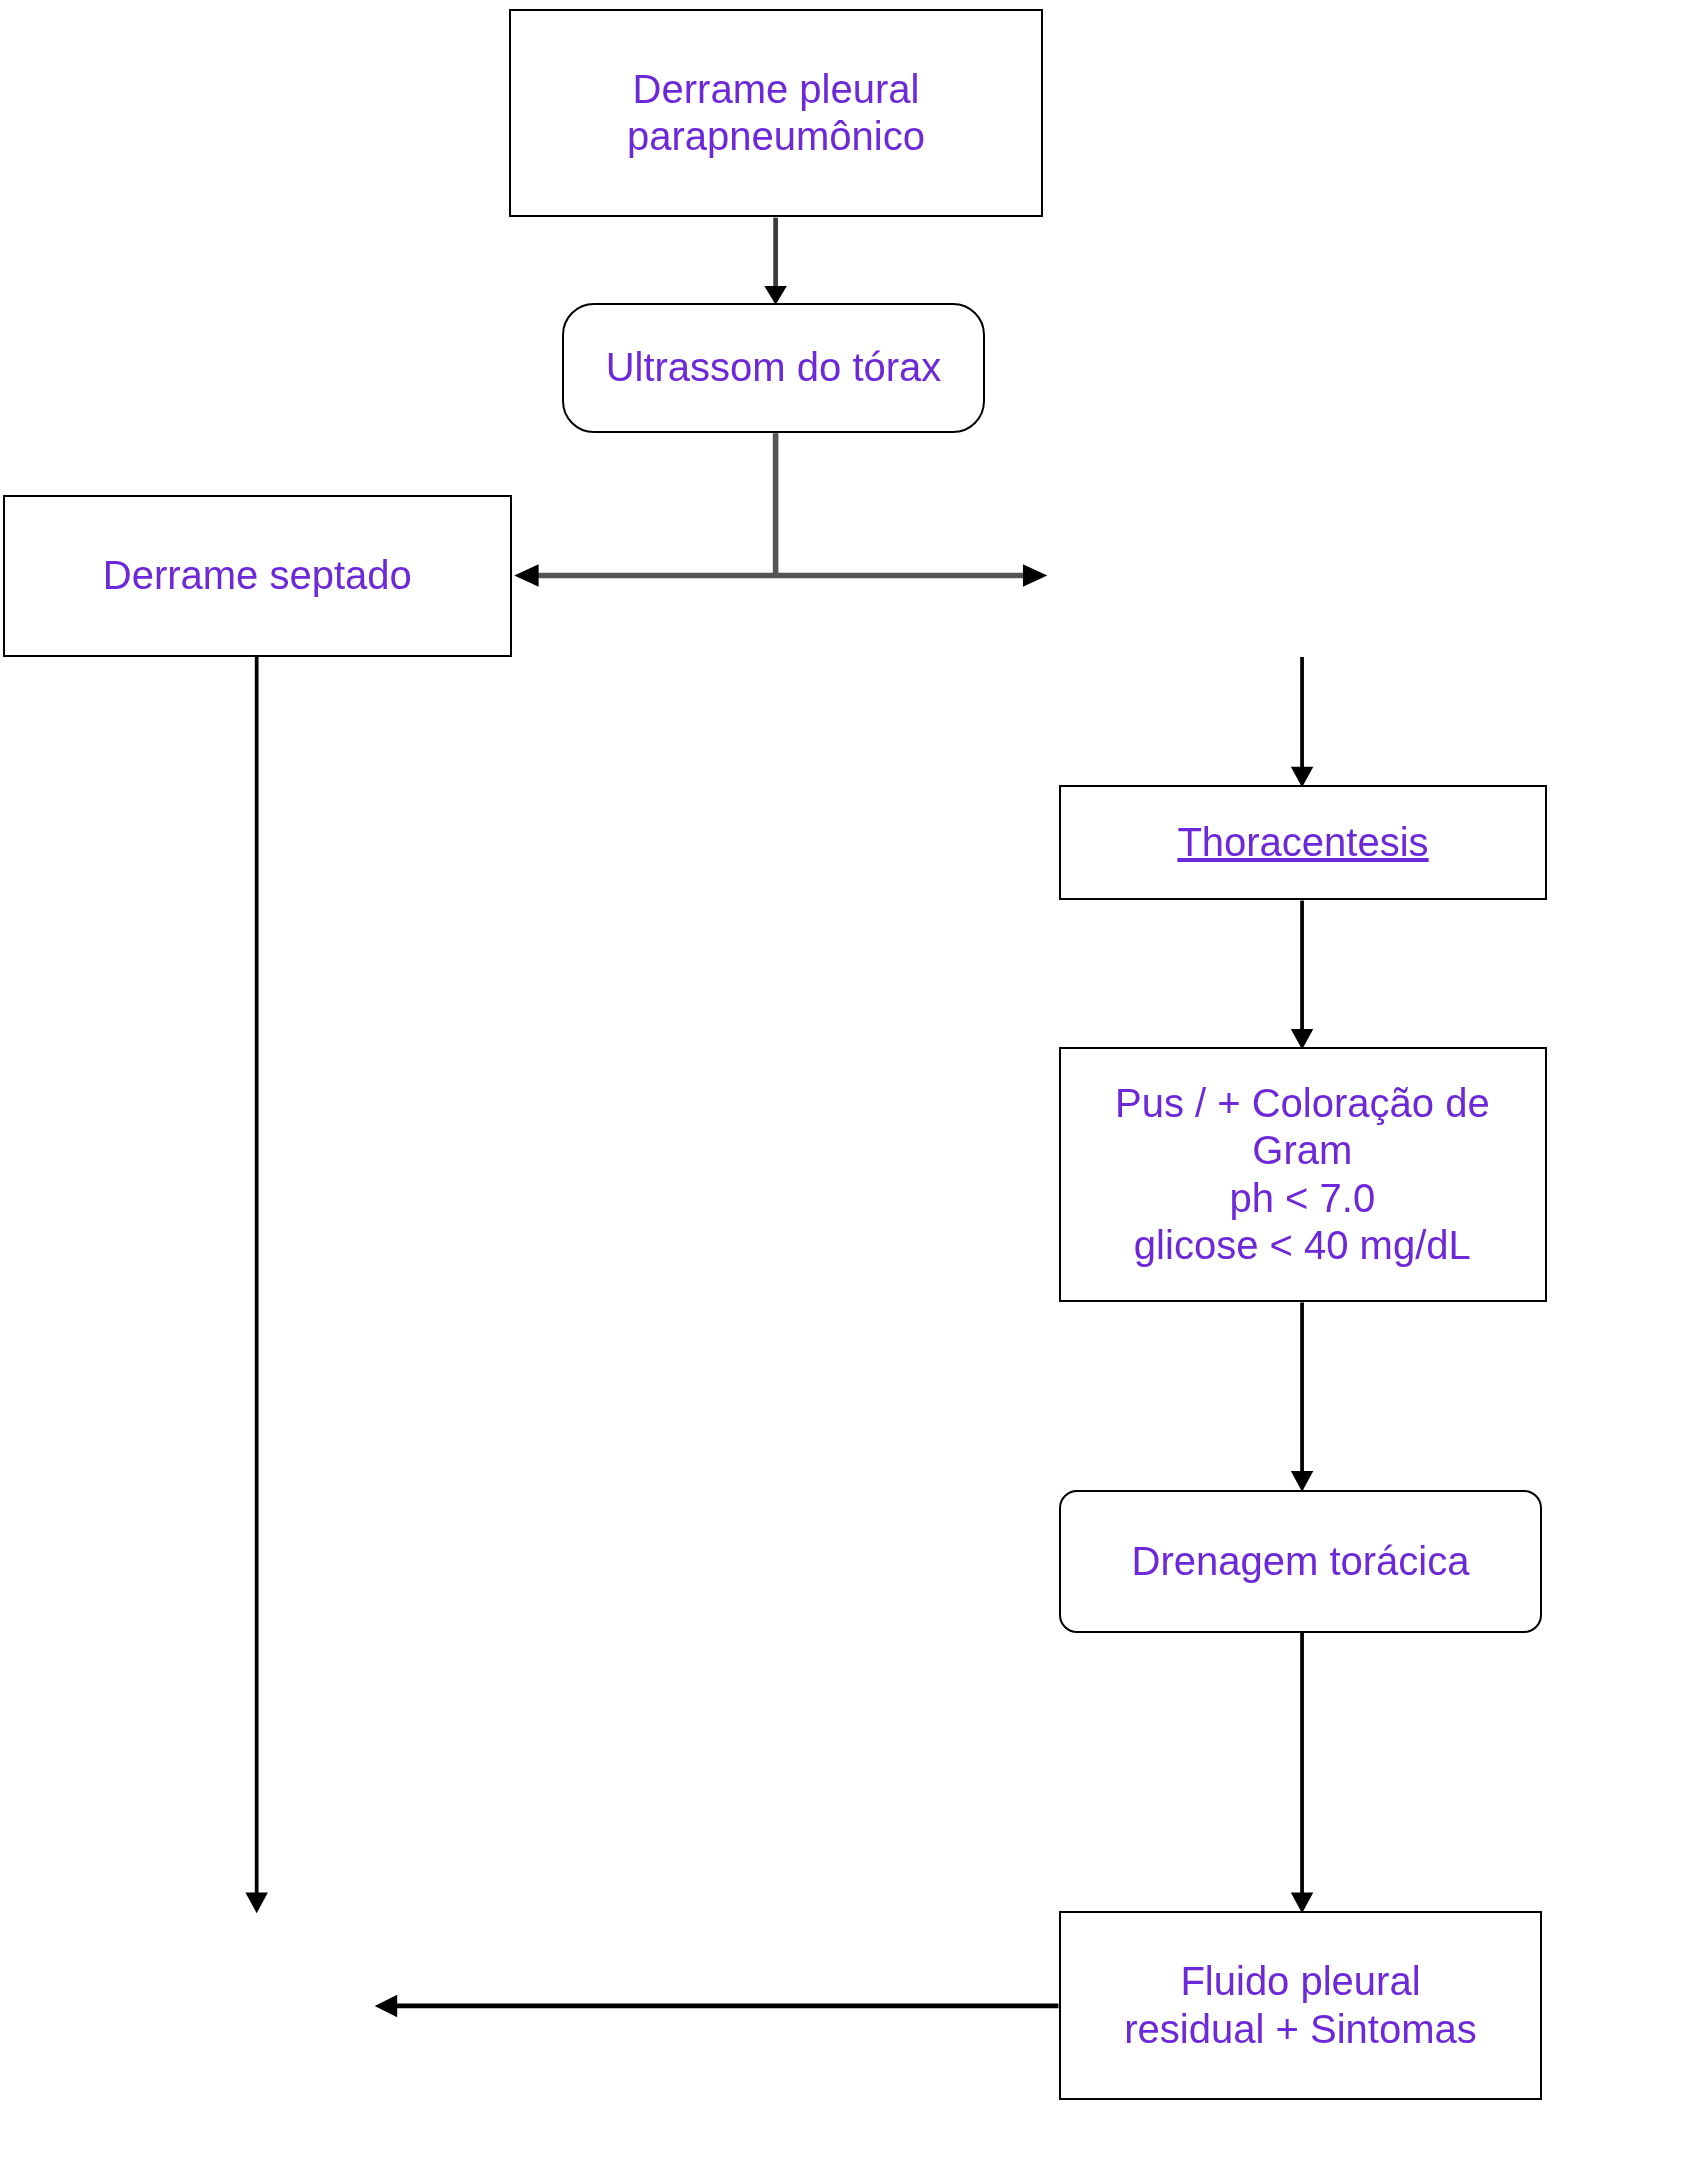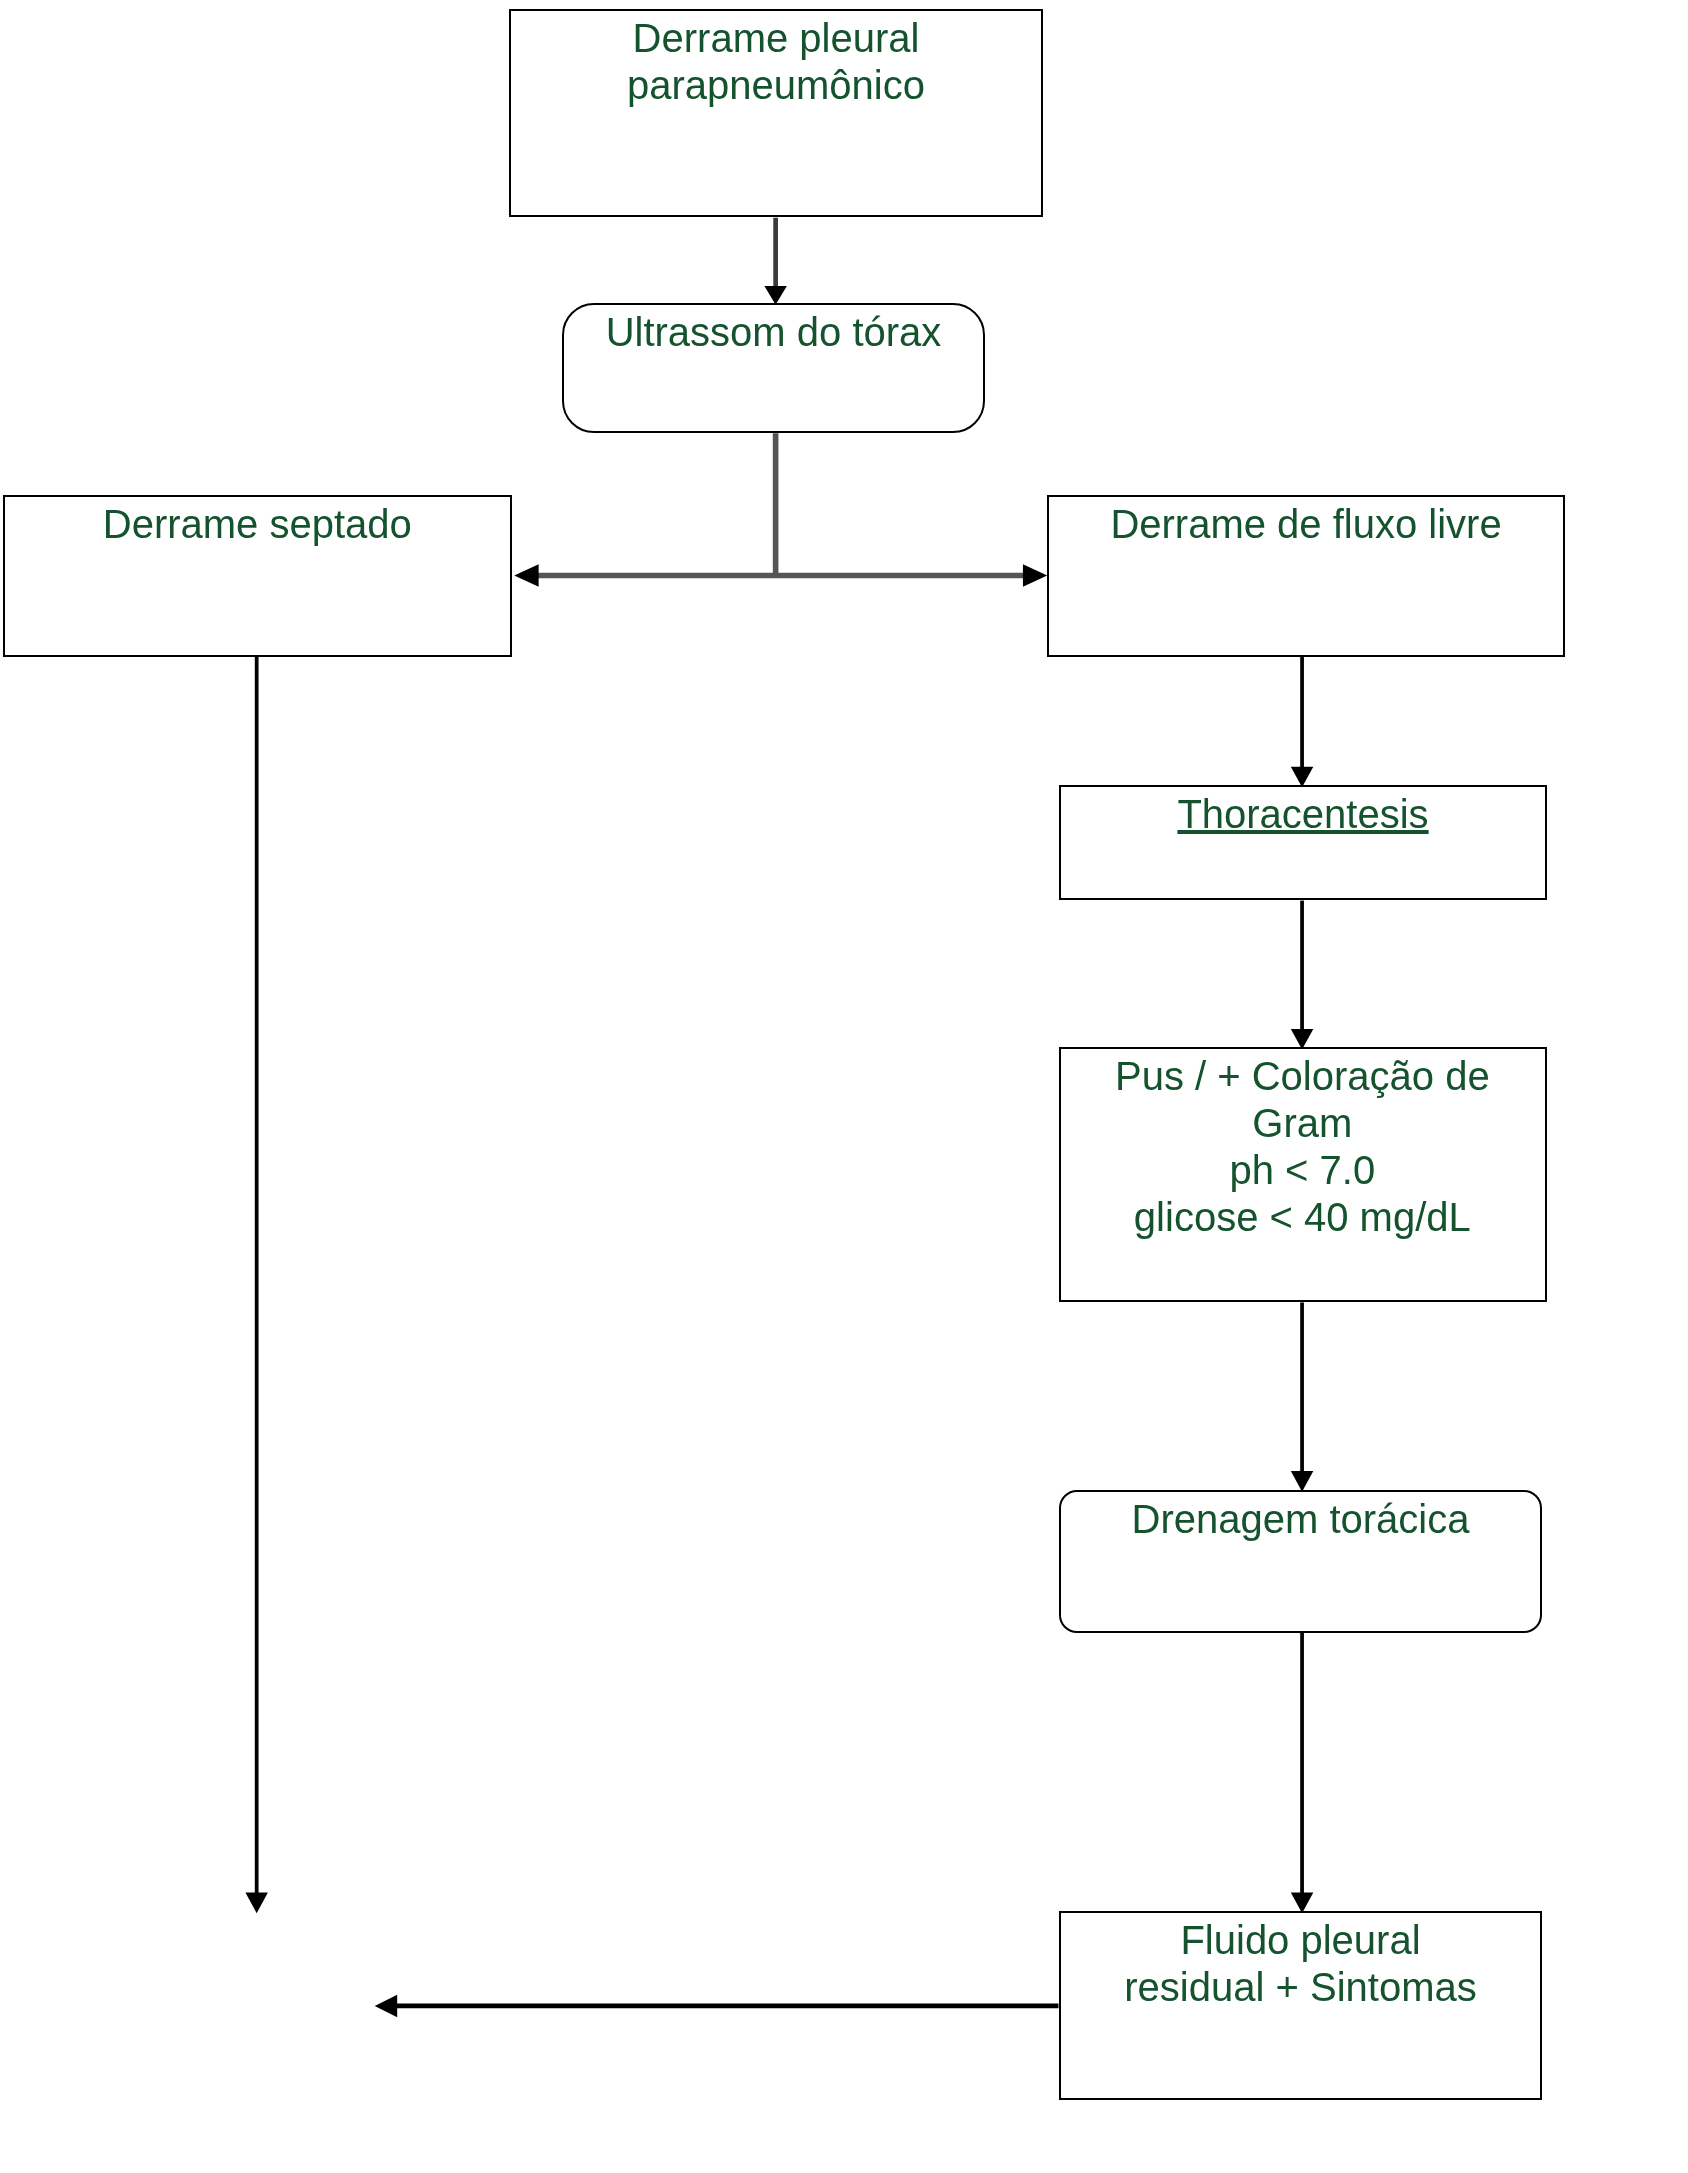--- a/index.html
+++ b/index.html
@@ -15,24 +15,24 @@
     background: #ffffff;
     font-family: "Liberation Sans", sans-serif;
     overflow: hidden;
   }
   .node {
     position: absolute;
     box-sizing: border-box;
     border: 2.8px solid #000000;
     background: #ffffff;
     display: flex;
-    align-items: flex-start;
+    align-items: center;
     justify-content: center;
     text-align: center;
-    color: #14532d;
+    color: #6d28d9;
     font-size: 40px;
     line-height: 1.18;
     padding: 3.7px 9.4px;
     z-index: 3;
   }
   .node .lines {
     display: block;
     width: 100%;
   }
   .node .tline {
@@ -136,25 +136,20 @@
       <span class="tline">Ultrassom do tórax</span>
     </span>
   </div>
 
   <div class="node" id="n-septado">
     <span class="lines">
       <span class="tline">Derrame septado</span>
     </span>
   </div>
 
-  <div class="node" id="n-livre">
-    <span class="lines">
-      <span class="tline">Derrame de fluxo livre</span>
-    </span>
-  </div>
 
   <div class="node" id="n-thora">
     <span class="lines">
       <span class="tline">Thoracentesis</span>
     </span>
   </div>
 
   <div class="node" id="n-lab">
     <span class="lines">
       <span class="tline">Pus / + Coloração de</span>

